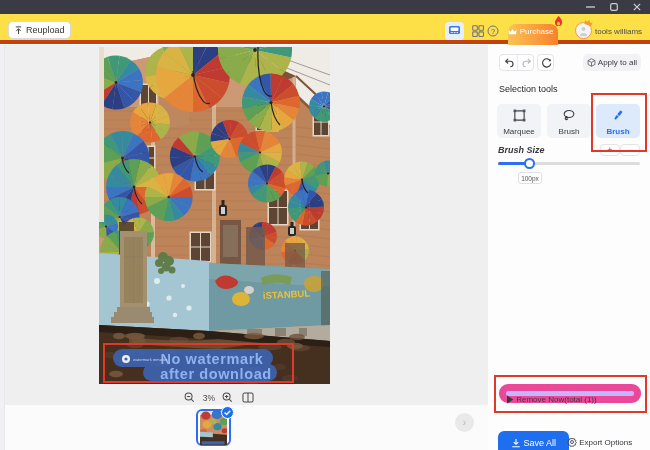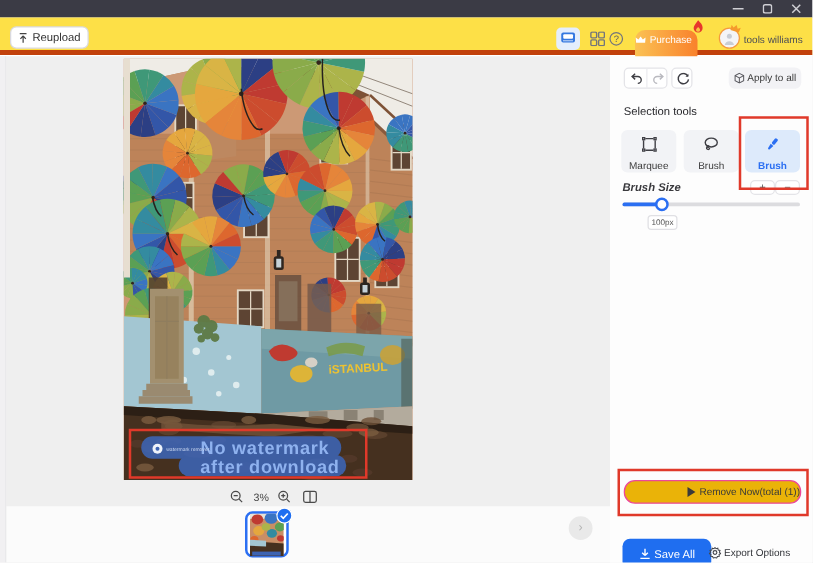--- a/index.html
+++ b/index.html
@@ -16,21 +16,21 @@
   .thumb { position:absolute; left:196px; top:364px; width:35px; height:37px; border:2px solid #2b6ff2; border-radius:6px; background:#fff; }
   .pageno { position:absolute; left:440px; top:347px; width:33px; font-size:8px; color:#9a9a9a; text-align:right;margin-top:28px; }
   .nextbtn { position:absolute; left:455px; top:368px; width:19px; height:19px; border-radius:50%; background:#e9e9e9; color:#b5b5b5; font-size:10px; text-align:center; line-height:19px; }
   .sbtn { border:1px solid #e4e4e8; border-radius:4px; background:#fff; position:absolute; }
   .tool-card { position:absolute; top:59px; width:44px; height:34px; background:#f2f3f6; border-radius:5px; text-align:center; color:#3c3c3c; }
   .tool-card .lbl { font-size:8px; margin-top:1px; }
   .slider-track { position:absolute; left:10px; top:117px; width:142px; height:3px; border-radius:2px; background:#dcdcdf; }
   .slider-fill { position:absolute; left:0; top:0; width:30px; height:3px; border-radius:2px; background:#2b6ff2; }
   .slider-thumb { position:absolute; left:26px; top:-4px; width:11px; height:11px; border-radius:50%; background:#fff; border:2.5px solid #2b6ff2; }
   .px100 { position:absolute; left:30px; top:127px; width:24px; height:12px; border:1px solid #e0e0e4; border-radius:3px; background:#fff; font-size:6.5px; color:#555; text-align:center; line-height:11px; }
-  .removebtn { position:absolute; left:11px; top:339px; width:142px; height:19px; border:1px solid #ec4899; border-radius:9px; background:#eab308; font-size:8px; color:#3a3a3a; text-align:right; line-height:18px; }
+  .removebtn { position:absolute; left:11px; top:339px; width:142px; height:19px; border:7px solid #ec4899; border-radius:9px; background:#c4b5fd; font-size:8px; color:#3a3a3a; text-align:left; line-height:18px; }
   .saveall { position:absolute; left:10px; top:386px; width:71px; height:24px; background:#1f6ef0; border-radius:6px; color:#fff; font-size:9px; text-align:center; line-height:24px; }
   .export { position:absolute; left:79px; top:392px; font-size:8px; color:#33353a; white-space:nowrap; }
   svg.icon { vertical-align:-2px; }
 </style>
 </head>
 <body>
   <div class="titlebar">
     <svg style="position:absolute; right:55px; top:6px;" width="9" height="2" viewBox="0 0 9 2">
       <path d="M0 1h9" stroke="#cfcfd4" stroke-width="1.3"></path>
     </svg>

